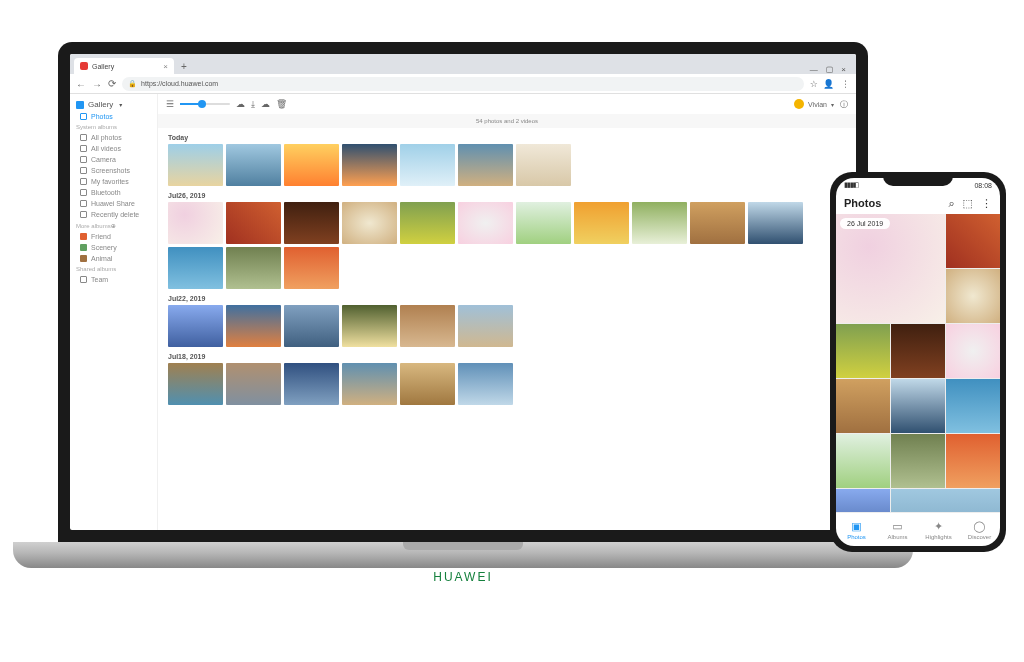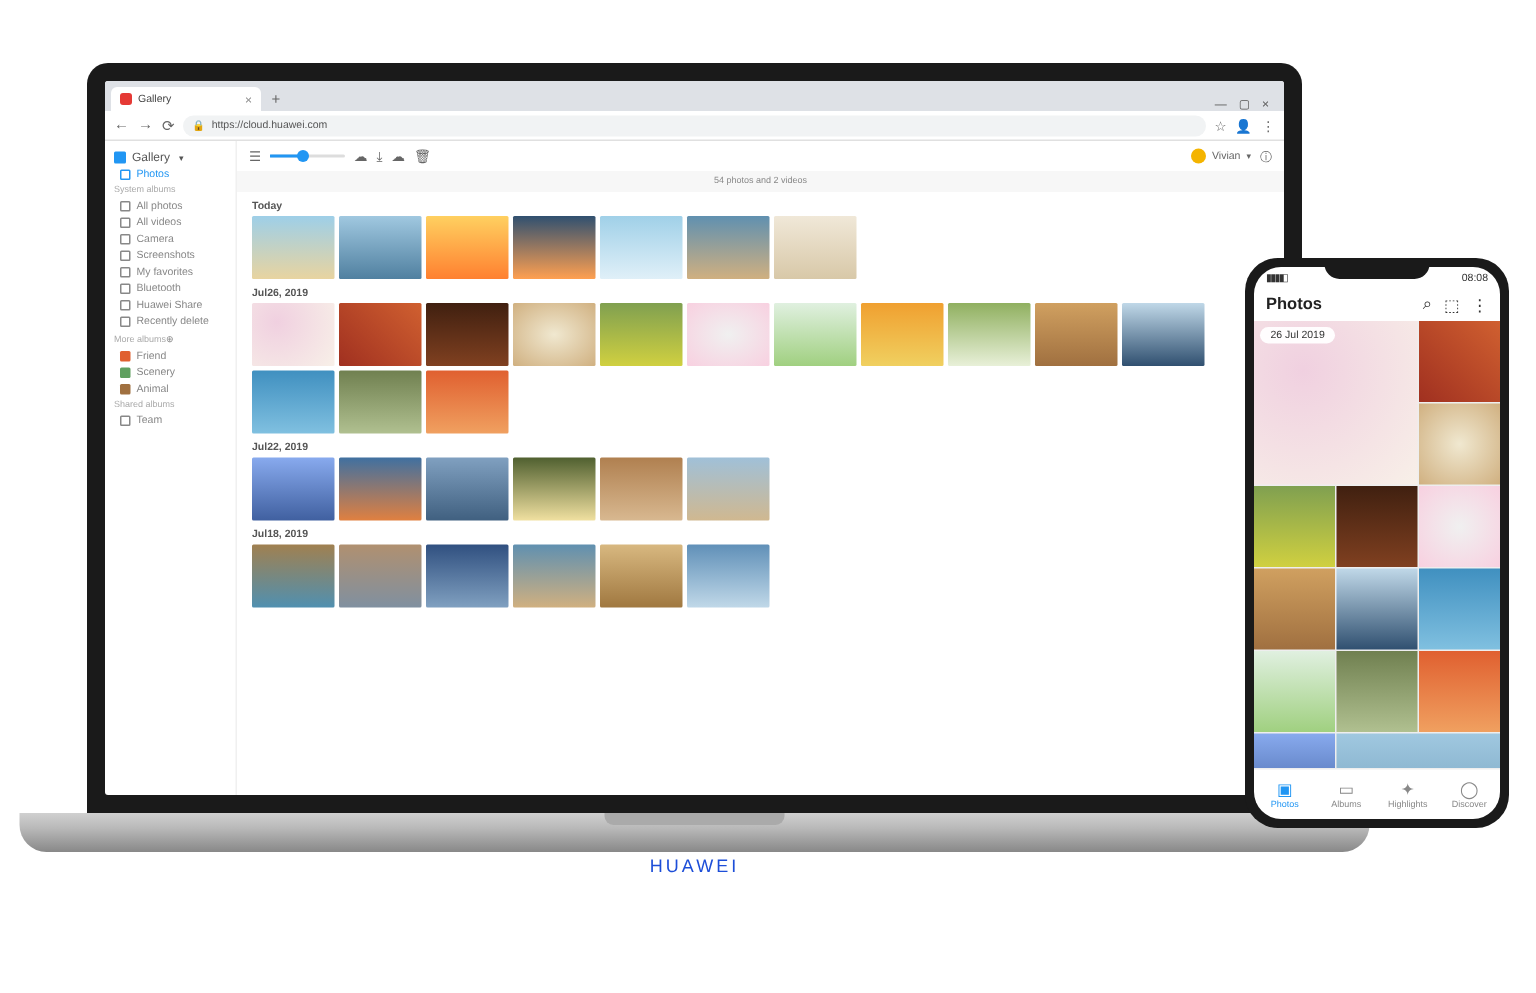--- a/index.html
+++ b/index.html
@@ -4,21 +4,21 @@
 <style>
 * { margin: 0; padding: 0; box-sizing: border-box; font-family: -apple-system, BlinkMacSystemFont, "Segoe UI", Arial, sans-serif; }
 body { background: #ffffff; width: 1024px; height: 662px; overflow: hidden; position: relative; }
 
 
 .laptop { position: absolute; left: 58px; top: 42px; width: 810px; height: 572px; }
 .laptop-screen { width: 810px; height: 500px; background: #1a1a1a; border-radius: 14px 14px 0 0; padding: 12px; }
 .laptop-inner { width: 100%; height: 100%; background: #fff; border-radius: 2px; display: flex; flex-direction: column; overflow: hidden; font-size: 8px; }
 .laptop-base { width: 900px; height: 26px; margin-left: -45px; background: linear-gradient(#d0d0d0, #b8b8b8 40%, #888 100%); border-radius: 0 0 18px 18px; position: relative; }
 .laptop-base::before { content: ""; position: absolute; left: 50%; top: 0; transform: translateX(-50%); width: 120px; height: 8px; background: #aaa; border-radius: 0 0 6px 6px; }
-.laptop-brand { position: absolute; bottom: 30px; left: 50%; transform: translateX(-50%); color: #1d4ed8; font-size: 12px; letter-spacing: 2px; font-weight: 500; }
+.laptop-brand { position: absolute; bottom: 30px; left: 50%; transform: translateX(-50%); color: #15803d; font-size: 12px; letter-spacing: 2px; font-weight: 500; }
 
 
 .tabbar { height: 20px; background: #dee1e6; display: flex; align-items: flex-end; padding: 0 4px; gap: 2px; }
 .tab { height: 16px; width: 100px; background: #fff; border-radius: 4px 4px 0 0; display: flex; align-items: center; padding: 0 6px; gap: 4px; font-size: 7px; color: #444; }
 .tab-favicon { width: 8px; height: 8px; background: #e53935; border-radius: 2px; flex-shrink: 0; }
 .tab-close { margin-left: auto; color: #888; font-size: 8px; }
 .new-tab { width: 16px; height: 16px; display: flex; align-items: center; justify-content: center; color: #666; font-size: 10px; }
 .win-controls { margin-left: auto; display: flex; gap: 8px; padding-right: 6px; color: #555; font-size: 8px; }
 .addrbar { height: 20px; background: #fff; border-bottom: 1px solid #e0e0e0; display: flex; align-items: center; padding: 0 6px; gap: 6px; }
 .nav-icon { color: #666; font-size: 10px; }

